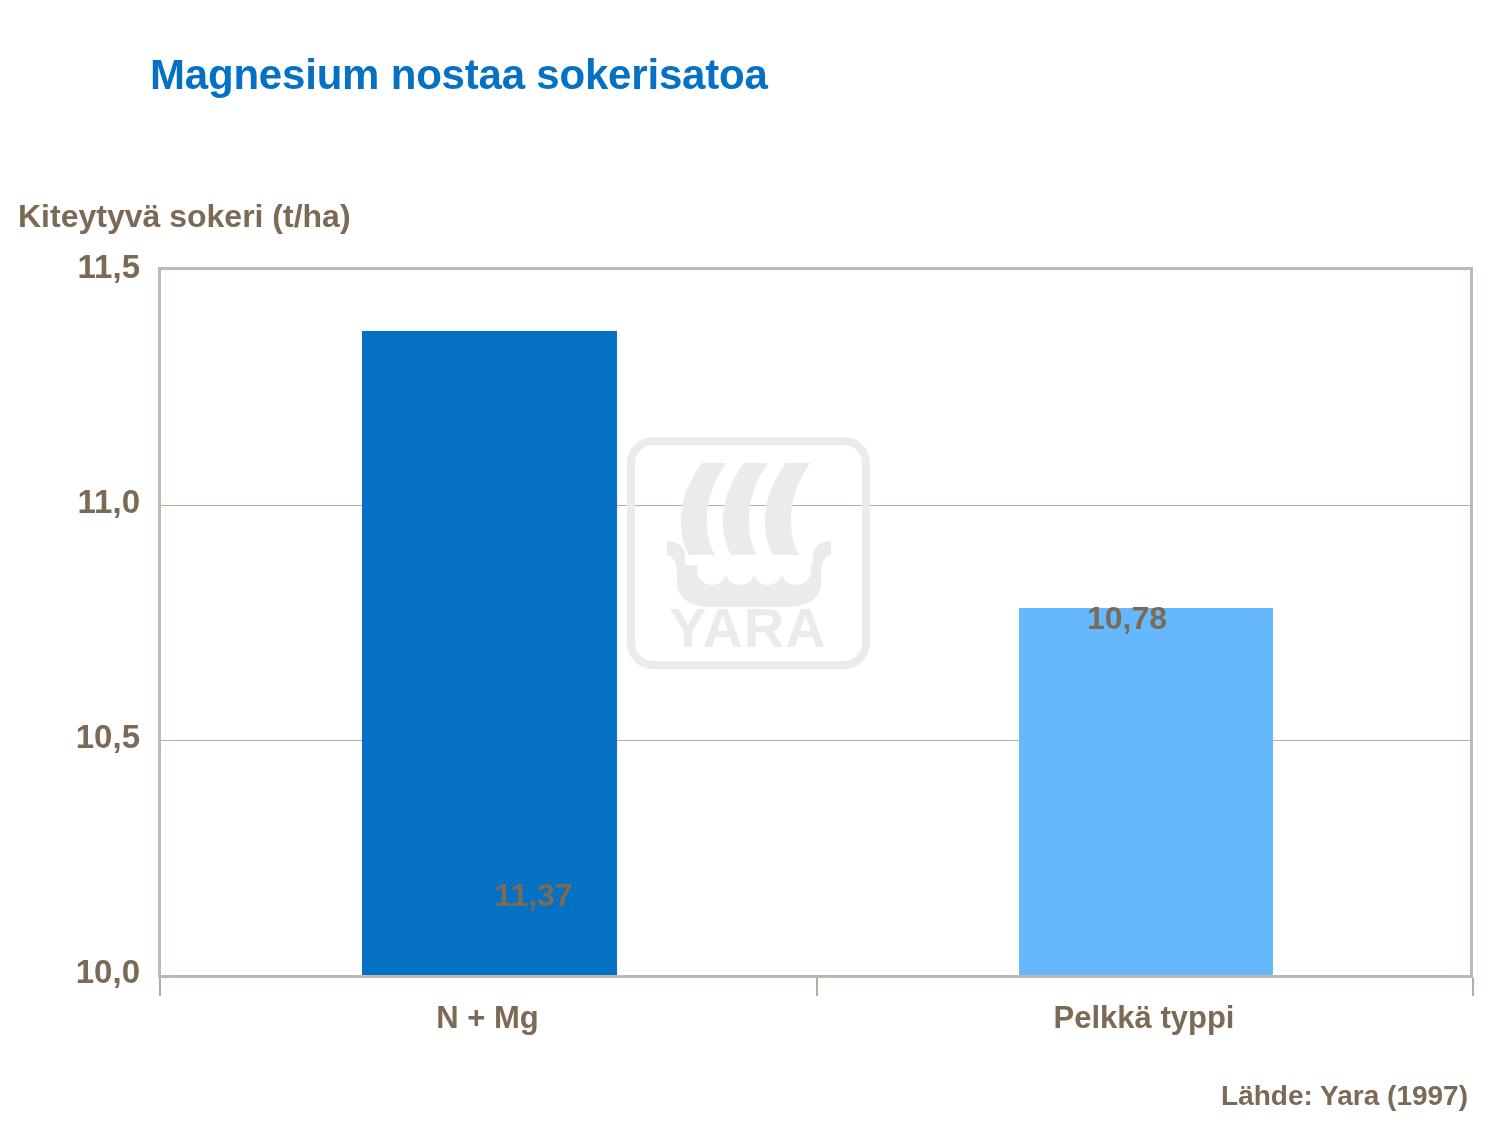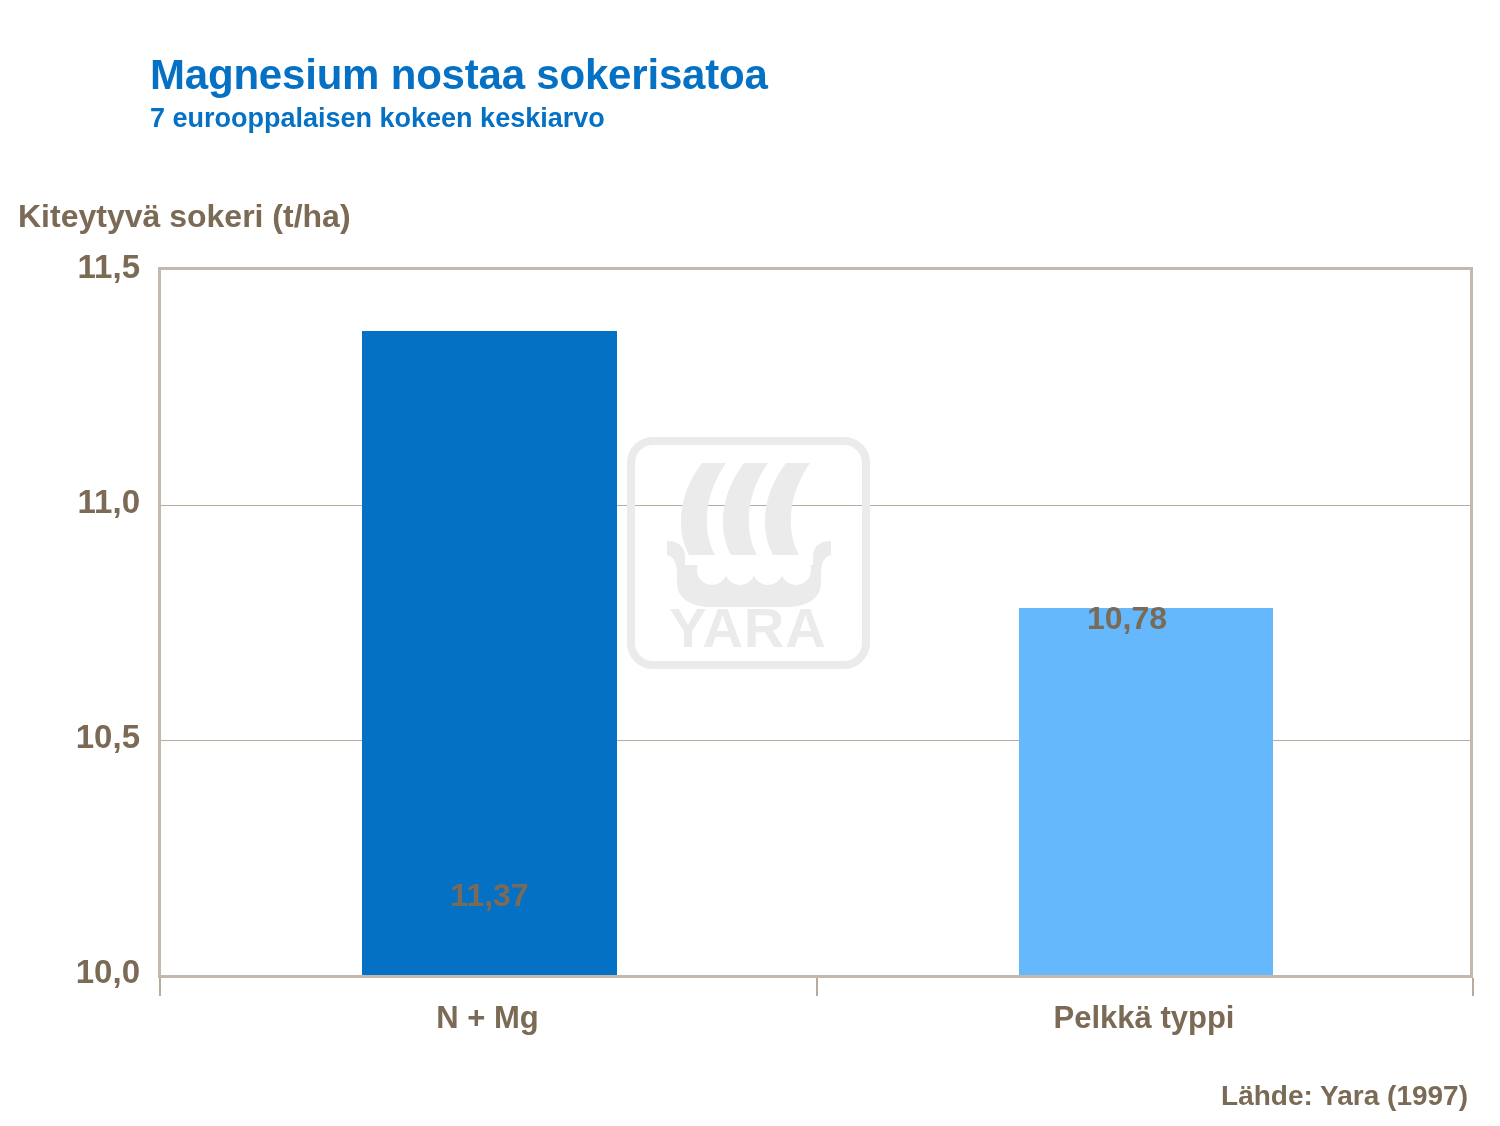--- a/index.html
+++ b/index.html
@@ -108,21 +108,21 @@
 
   .bar-value {
     position: absolute;
     font-size: 32px;
     font-weight: bold;
     color: #7b6a55;
     text-align: center;
     white-space: nowrap;
     transform: translateY(-100%);
   }
-  #bar-value-0 { left: 201px; width: 255px; }
+  #bar-value-0 { left: 201px; width: 255px; padding-left: 44px; }
   #bar-value-1 { left: 858px; width: 216px; }
 
   
   .cat-tick {
     position: absolute;
     top: 978px;
     width: 2px;
     height: 18px;
     background: #b9ab9c;
   }
@@ -151,21 +151,20 @@
     font-weight: bold;
     color: #7b6a55;
     white-space: nowrap;
   }
 </style>
 </head>
 <body>
 
 <div id="title-block">
   <div id="chart-title">Magnesium nostaa sokerisatoa</div>
-  <div id="chart-subtitle">7 eurooppalaisen kokeen keskiarvo</div>
 </div>
 
 <div id="y-axis-title">Kiteytyvä sokeri (t/ha)</div>
 
 <div id="y-ticks">
   <div class="y-tick-label" style="top:0px;">11,5</div>
   <div class="y-tick-label" style="top: 235px;">11,0</div>
   <div class="y-tick-label" style="top: 470px;">10,5</div>
   <div class="y-tick-label" style="top: 705px;">10,0</div>
 </div>

